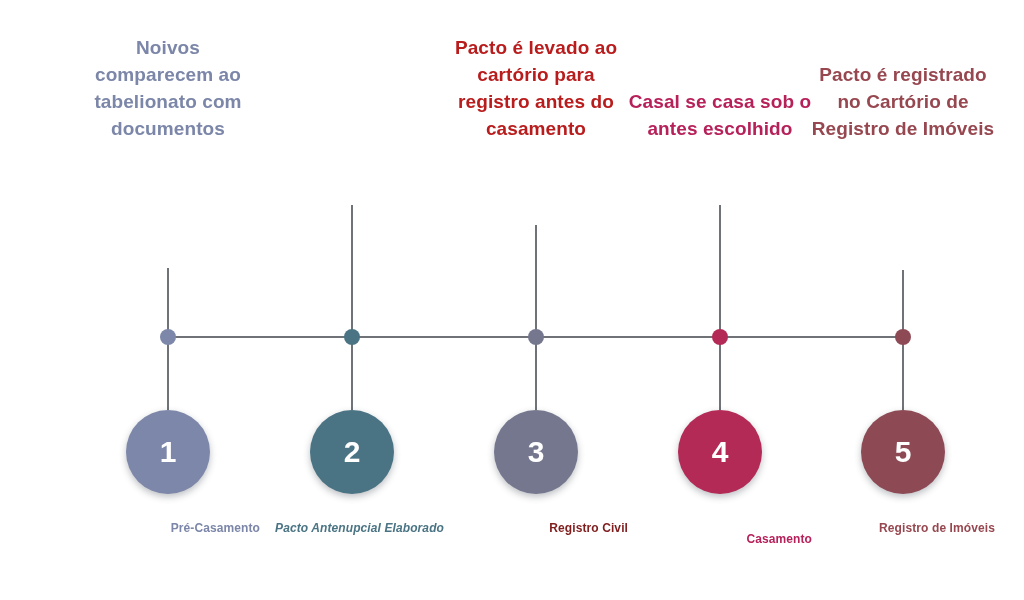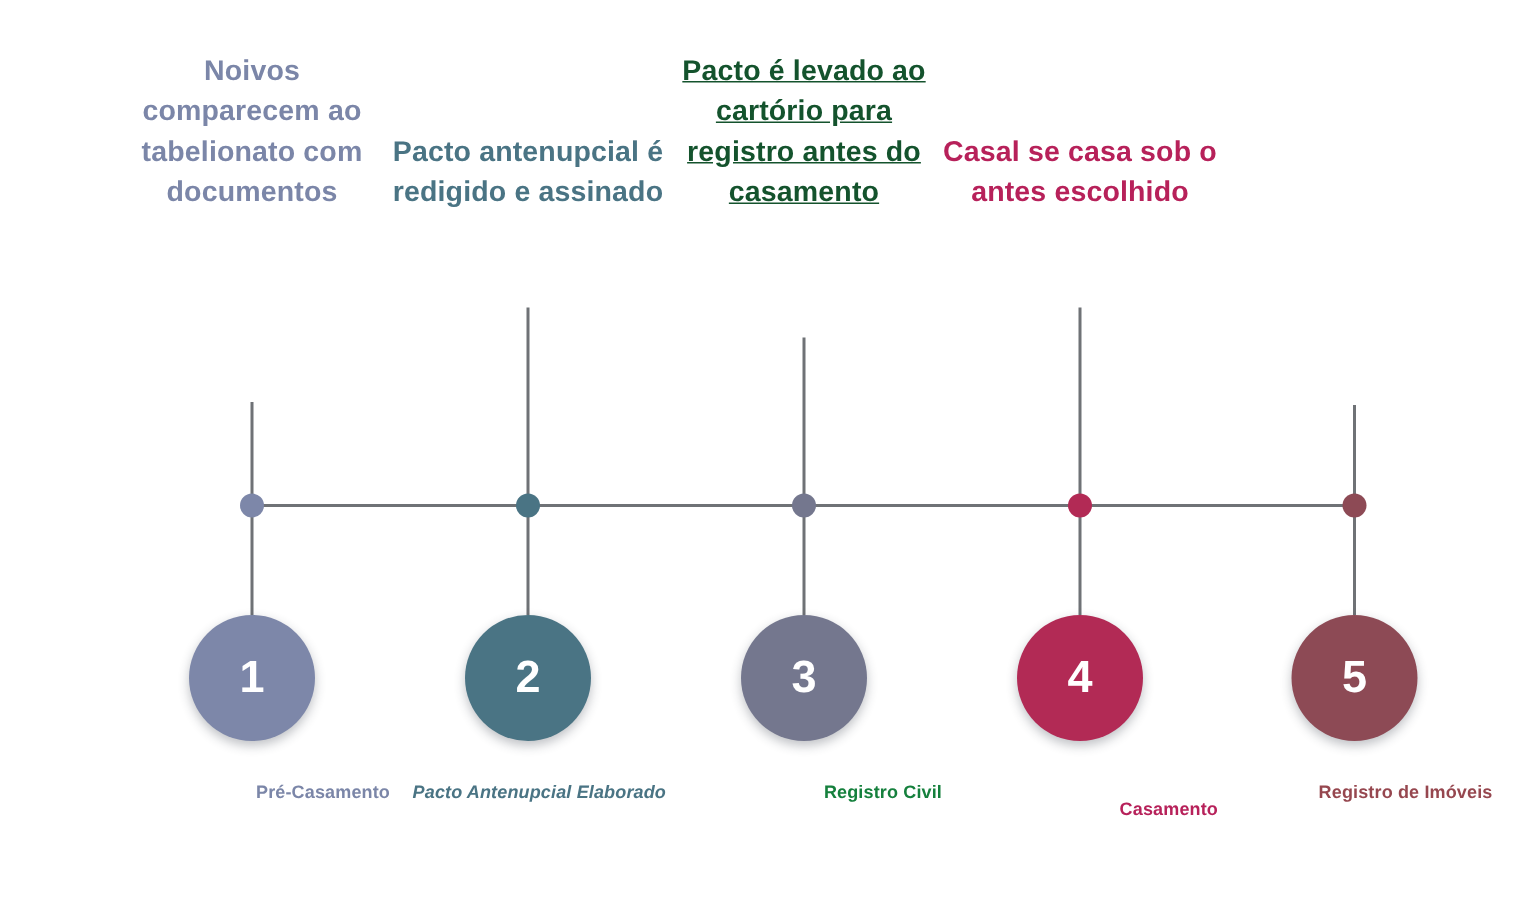--- a/index.html
+++ b/index.html
@@ -118,47 +118,47 @@
       <div class="step" style="left: 168px;">
         <div class="step-desc" style="color: rgb(123, 134, 168);">Noivos comparecem ao tabelionato com documentos</div>
         <div class="stem" style="top: 268px; height: 142px;"></div>
         <div class="node-dot" style="background: rgb(125, 135, 169);"></div>
         <div class="circle" style="background: rgb(125, 135, 169);">
           <span class="circle-num">1</span>
         </div>
         <div class="step-title" style="color: rgb(123, 134, 168);">Pré-Casamento</div>
       </div>
       <div class="step" style="left: 352px;">
-        <div class="step-desc" style="color: rgb(74, 116, 132);">Pacto antenupcial é redigido e assinado</div>
         <div class="stem" style="top: 205px; height: 205px;"></div>
         <div class="node-dot" style="background: rgb(74, 116, 132);"></div>
         <div class="circle" style="background: rgb(74, 116, 132);">
           <span class="circle-num">2</span>
         </div>
         <div class="step-title" style="color: rgb(74, 116, 132); font-style: italic;">Pacto Antenupcial Elaborado</div>
       </div>
       <div class="step" style="left: 536px;">
-        <div class="step-desc" style="color: #14532d; text-decoration: underline;">Pacto é levado ao cartório para registro antes do casamento</div>
+        <div class="step-desc" style="color: #b91c1c;">Pacto é levado ao cartório para registro antes do casamento</div>
         <div class="stem" style="top: 225px; height: 185px;"></div>
         <div class="node-dot" style="background: rgb(116, 119, 142);"></div>
         <div class="circle" style="background: rgb(116, 119, 142);">
           <span class="circle-num">3</span>
         </div>
-        <div class="step-title" style="color: #15803d;">Registro Civil</div>
+        <div class="step-title" style="color: #7f1d1d;">Registro Civil</div>
       </div>
       <div class="step" style="left: 720px;">
         <div class="step-desc" style="color: rgb(183, 33, 90);">Casal se casa sob o antes escolhido</div>
         <div class="stem" style="top: 205px; height: 205px;"></div>
         <div class="node-dot" style="background: rgb(178, 42, 85);"></div>
         <div class="circle" style="background: rgb(178, 42, 85);">
           <span class="circle-num">4</span>
         </div>
         <div class="step-title" style="color: rgb(183, 33, 90); margin-top: 11px;">Casamento</div>
       </div>
       <div class="step" style="left: 903px;">
+        <div class="step-desc" style="color: rgb(150, 71, 79);">Pacto é registrado no Cartório de Registro de Imóveis</div>
         <div class="stem" style="top: 270px; height: 140px;"></div>
         <div class="node-dot" style="background: rgb(141, 74, 85);"></div>
         <div class="circle" style="background: rgb(141, 74, 85);">
           <span class="circle-num">5</span>
         </div>
         <div class="step-title" style="color: rgb(150, 71, 79);">Registro de Imóveis</div>
       </div>
     </div>
 
 </div>

